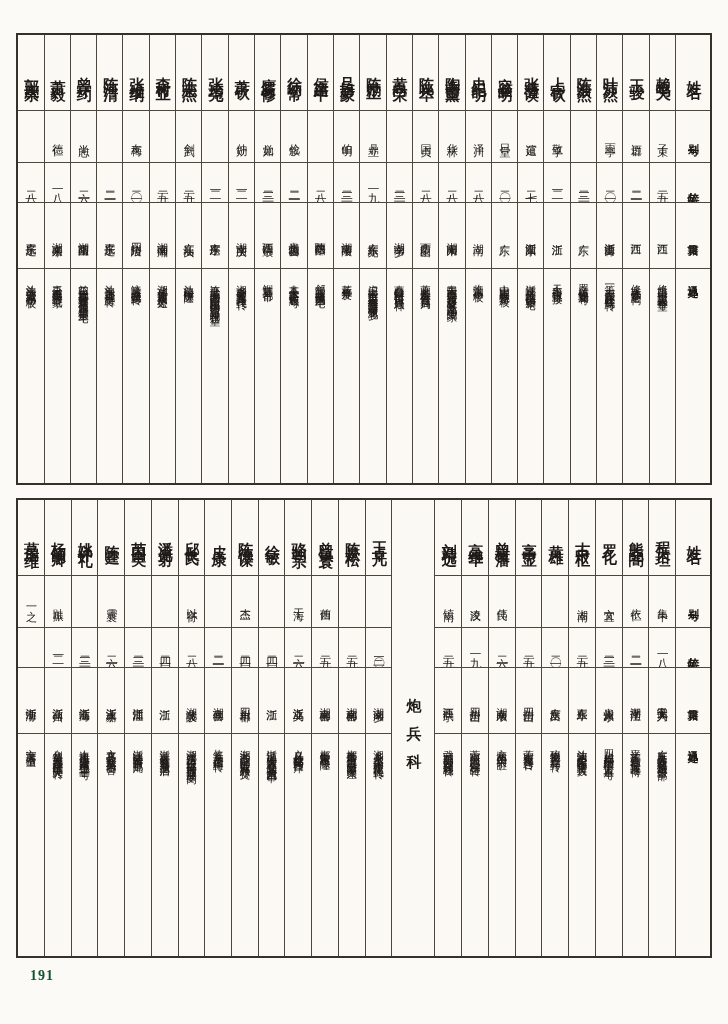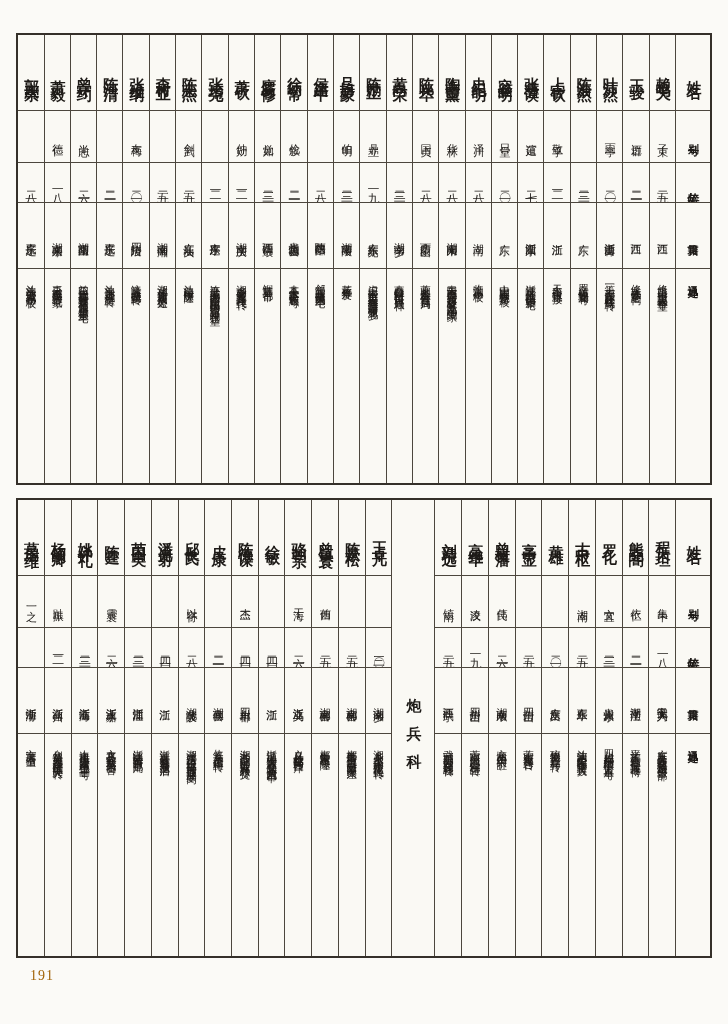--- a/index.html
+++ b/index.html
@@ -45,21 +45,21 @@
   .r-addr .v{font-size:10.5px;letter-spacing:1.5px;line-height:1.25;max-height:216px;}
   .hcell .v{font-weight:bold;}
   .h0{font-size:14px;letter-spacing:13px;}
   .h1{font-size:13px;letter-spacing:6px;}
   .h2{font-size:13px;letter-spacing:2px;}
   .h3{font-size:13px;letter-spacing:14px;}
   .h4{font-size:14px;letter-spacing:24px;}
   .scol .v{font-size:15px;font-weight:bold;letter-spacing:28px;}
   .page-number{
     margin:10px 0 0 14px;
-    font-size:14px;letter-spacing:1px;color:#a16207;
+    font-size:14px;letter-spacing:1px;color:#14532d;font-weight:bold;
   }
 </style>
 </head>
 <body>
 
 <div class="page">
   <div class="dir-table t-top">
       <div class="col hcol">
         <div class="cell hcell r-name">
           <span class="v h0">姓名</span>

